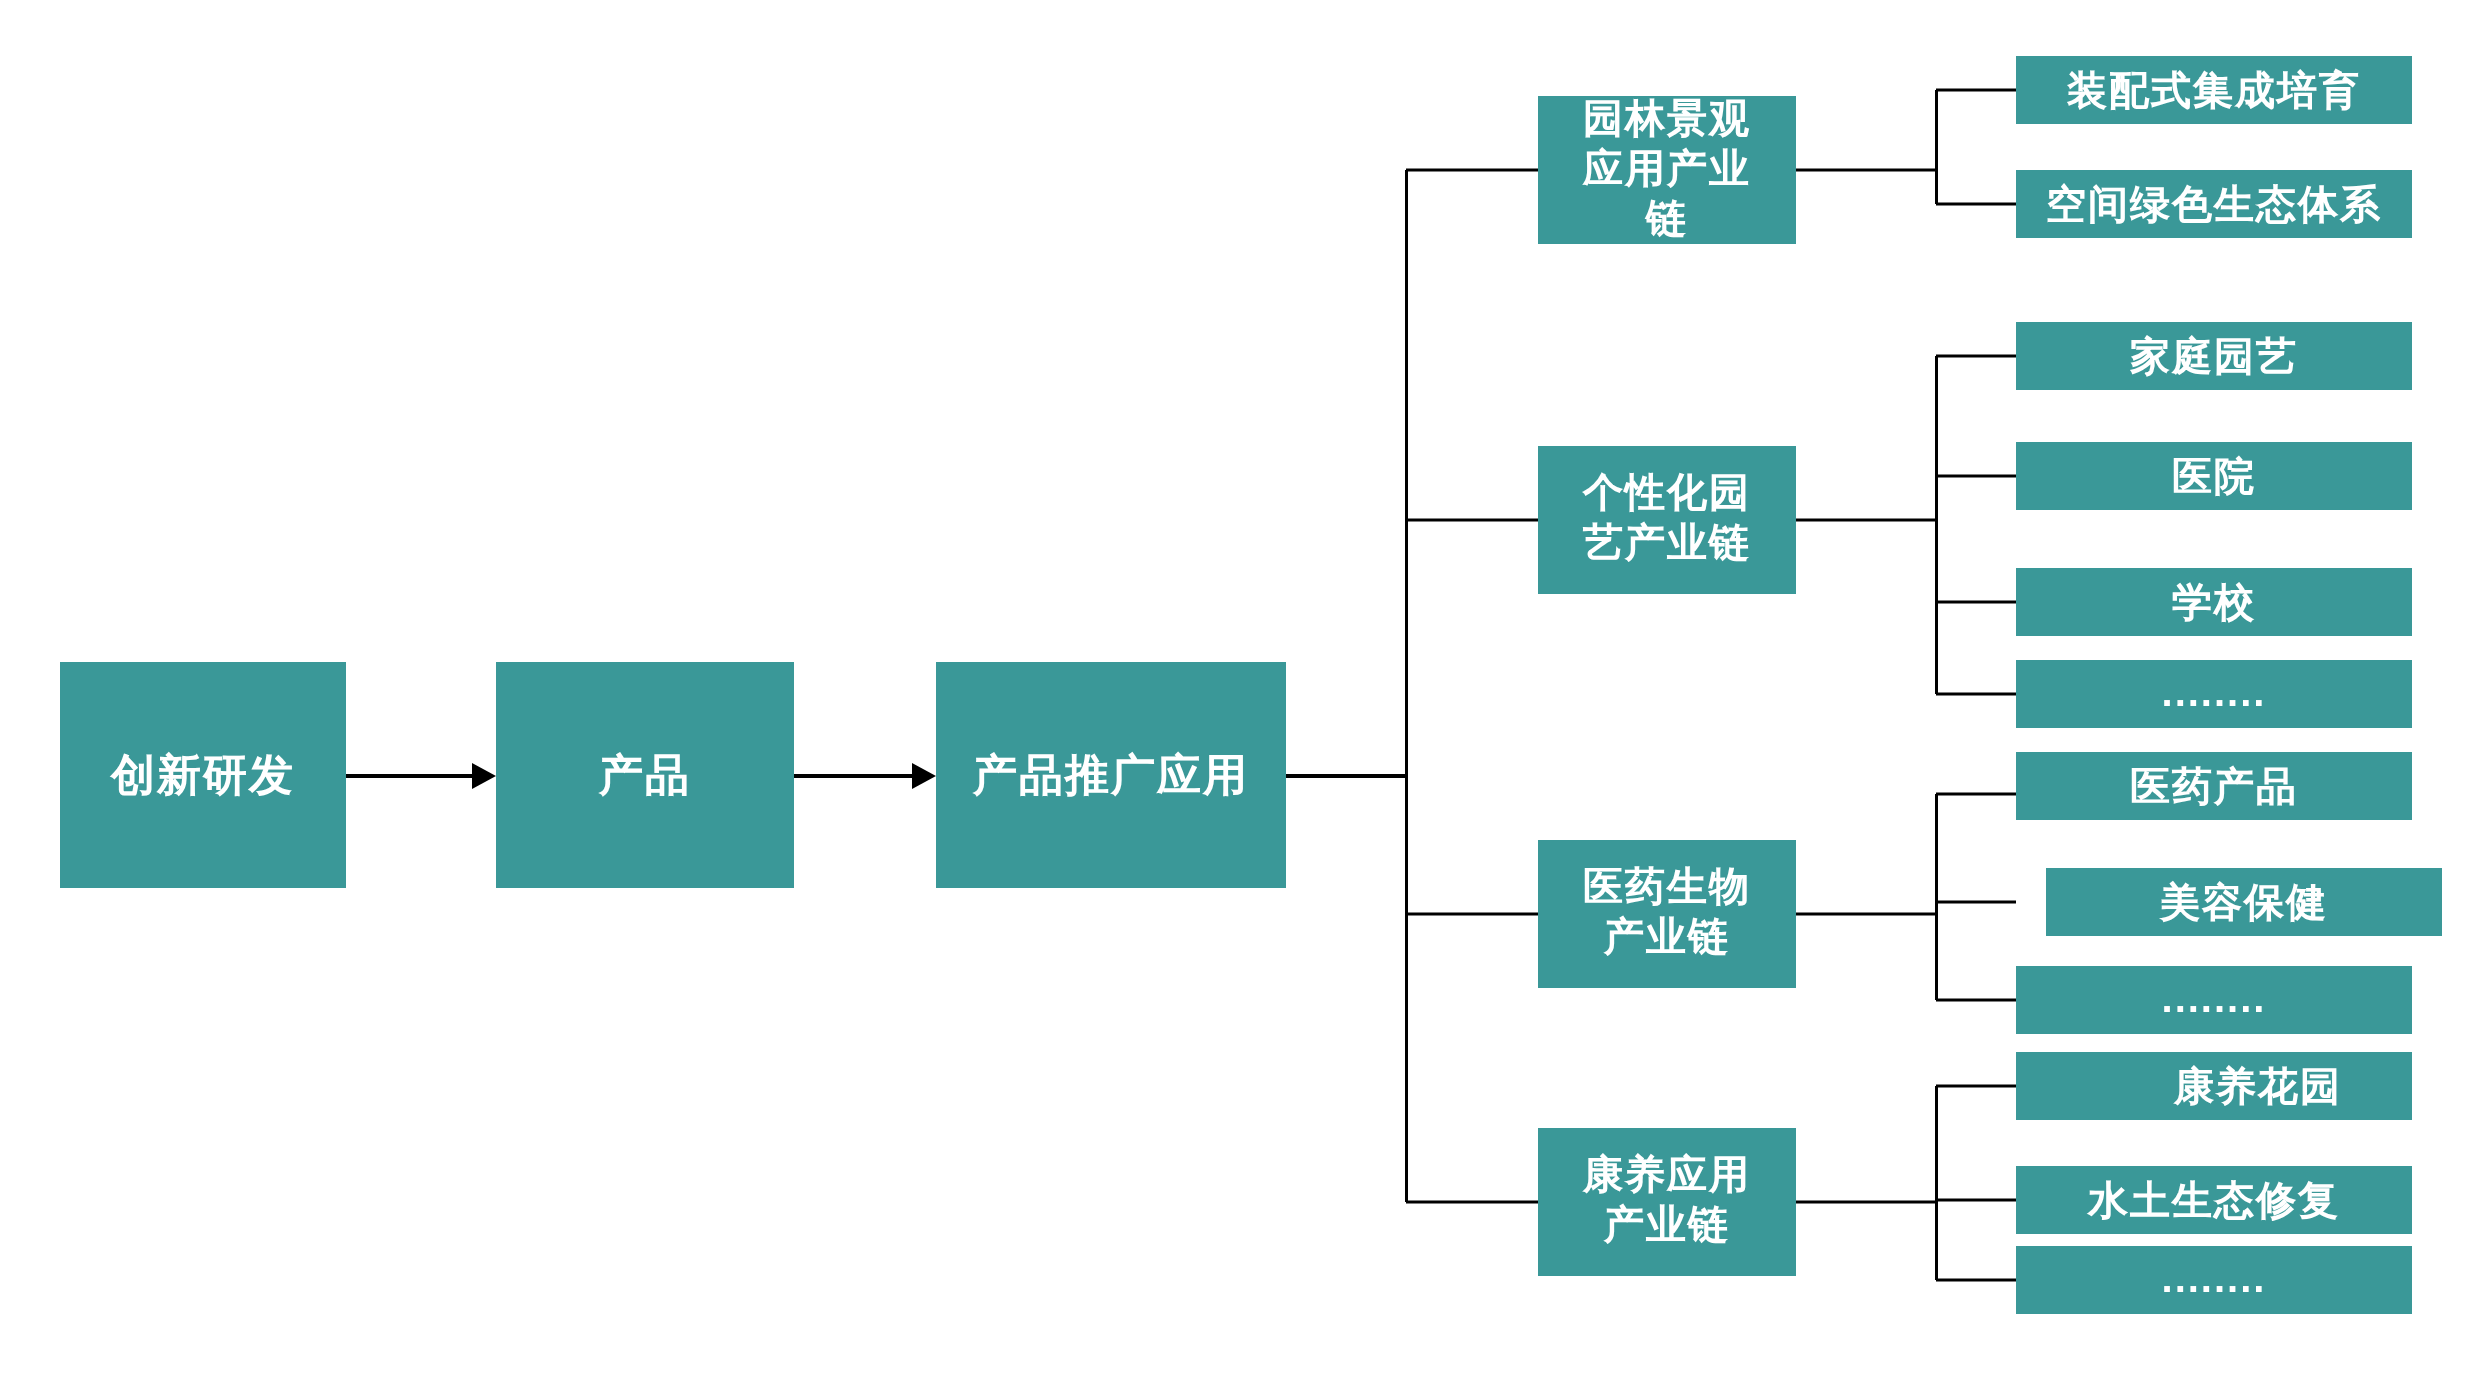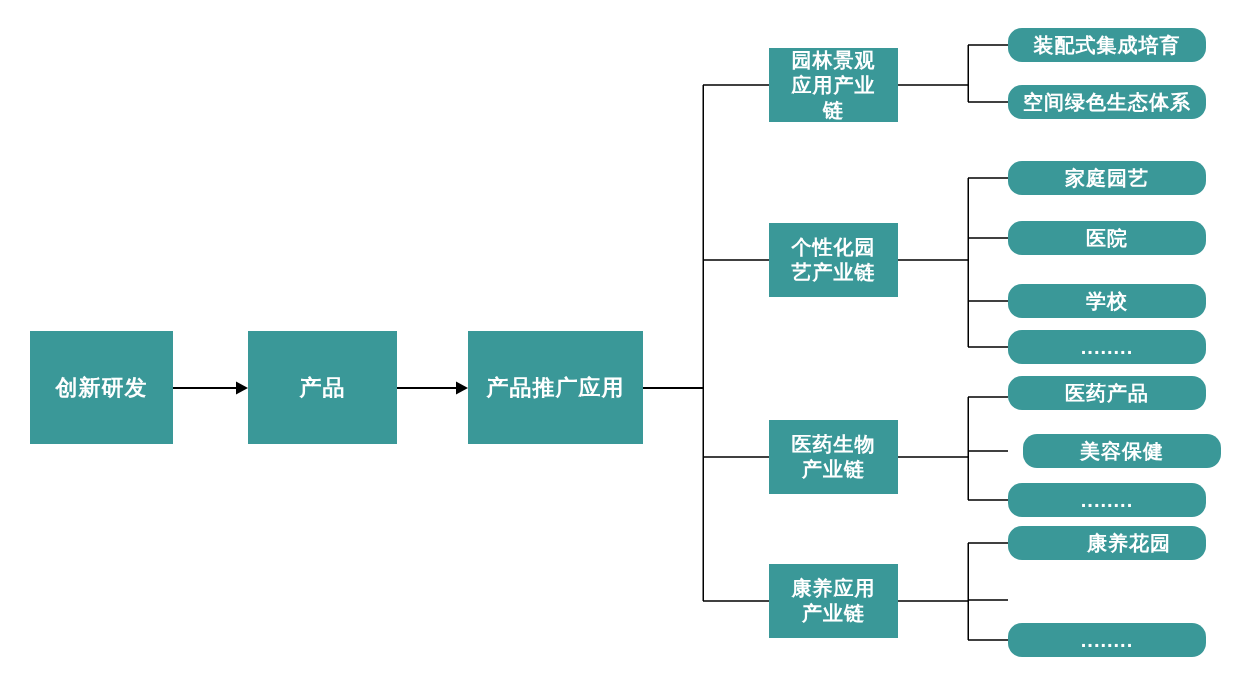--- a/index.html
+++ b/index.html
@@ -17,21 +17,21 @@
   .wires{position:absolute;left:0;top:0;}
   .wires line{stroke:var(--line-color);}
   .wires polygon{fill:var(--line-color);}
   .box{
     position:absolute;background:var(--box-color);color:var(--text-color);
     display:flex;align-items:center;justify-content:center;text-align:center;
     font-weight:bold;box-sizing:border-box;
   }
   .main{font-size:22px;letter-spacing:1px;}
   .chain{font-size:20px;line-height:25px;white-space:pre-line;letter-spacing:1px;}
-  .leaf{font-size:20px;letter-spacing:1px;border-radius:14px;}
+  .leaf{font-size:20px;letter-spacing:1px;}
 </style>
 </head>
 <body>
 
 <div class="canvas">
 
   <svg class="wires" width="1238" height="695" viewBox="0 0 1238 695">
 
     <line x1="173" y1="388" x2="237" y2="388" stroke-width="2"></line>
     <polygon points="236,381.5 236,394.5 248,388"></polygon>
@@ -92,15 +92,16 @@
   <div class="box leaf" style="left:1008px;top:161px;width:198px;height:34px;">家庭园艺</div>
   <div class="box leaf" style="left:1008px;top:221px;width:198px;height:34px;">医院</div>
   <div class="box leaf" style="left:1008px;top:284px;width:198px;height:34px;">学校</div>
   <div class="box leaf" style="left:1008px;top:330px;width:198px;height:34px;">........</div>
 
   <div class="box leaf" style="left:1008px;top:376px;width:198px;height:34px;">医药产品</div>
   <div class="box leaf" style="left:1008px;top:434px;width:198px;height:34px;margin-left:15px;">美容保健</div>
   <div class="box leaf" style="left:1008px;top:483px;width:198px;height:34px;">........</div>
 
   <div class="box leaf" style="left:1008px;top:526px;width:198px;height:34px;padding-left:44px;">康养花园</div>
+  <div class="box leaf" style="left:1008px;top:583px;width:198px;height:34px;">水土生态修复</div>
   <div class="box leaf" style="left:1008px;top:623px;width:198px;height:34px;">........</div>
 
 </div>
 
 </body></html>

